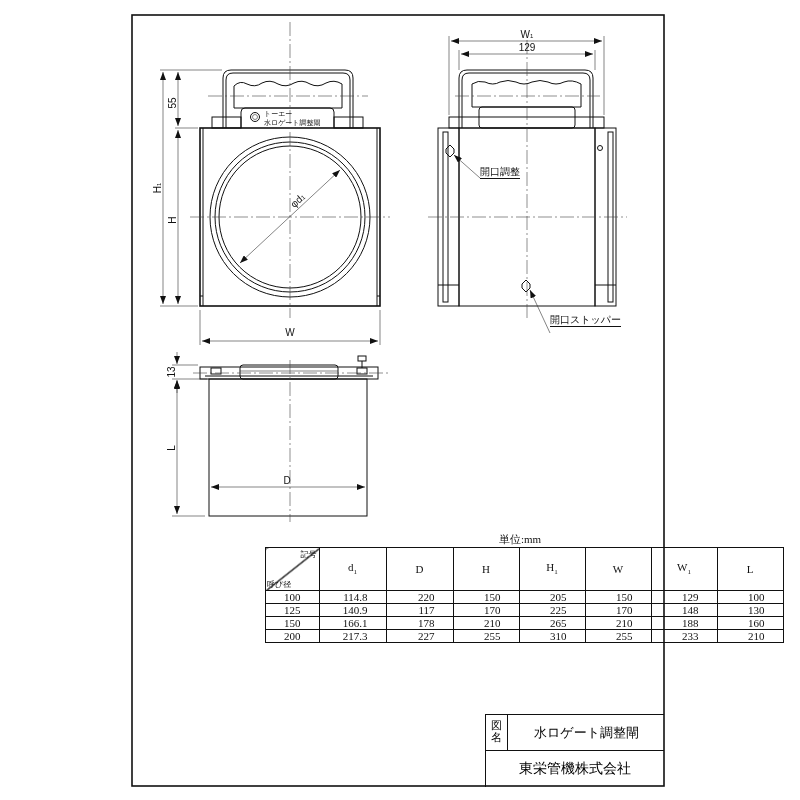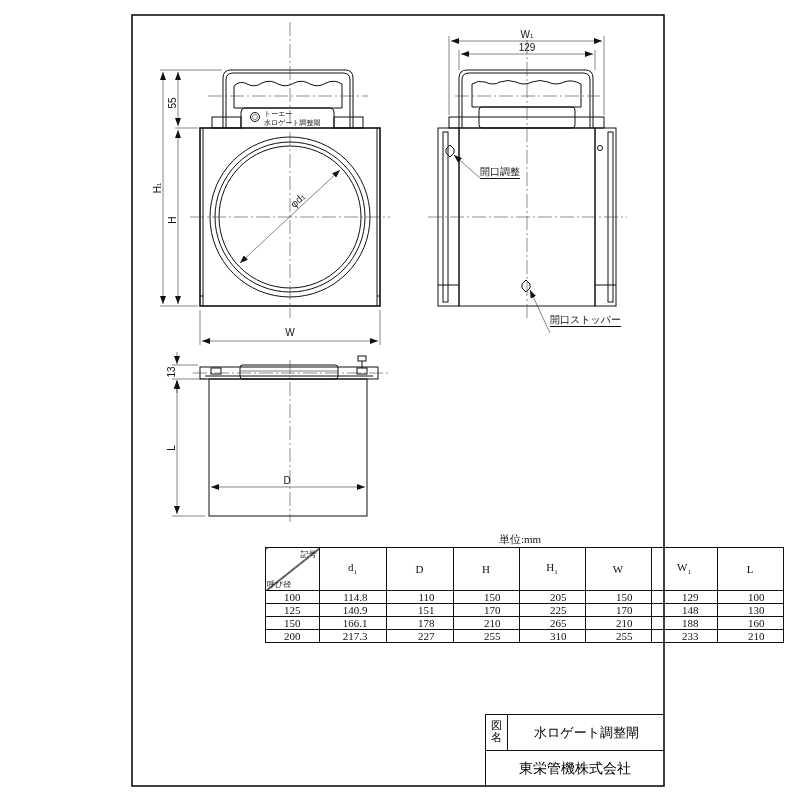--- a/index.html
+++ b/index.html
@@ -175,31 +175,31 @@
     <th style="width:30px"><span>D</span></th>
     <th style="width:29px"><span>H</span></th>
     <th style="width:29px"><span>H</span><sub style="font-size:7px">1</sub></th>
     <th style="width:29px"><span>W</span></th>
     <th style="width:29px"><span>W</span><sub style="font-size:7px">1</sub></th>
     <th style="width:29px"><span>L</span></th>
   </tr>
   <tr>
     <td>100</td>
         <td>114.8</td>
-        <td>110</td>
+        <td>220</td>
         <td>150</td>
         <td>205</td>
         <td>150</td>
         <td>129</td>
         <td>100</td>
   </tr>
   <tr>
     <td>125</td>
         <td>140.9</td>
-        <td>151</td>
+        <td>117</td>
         <td>170</td>
         <td>225</td>
         <td>170</td>
         <td>148</td>
         <td>130</td>
   </tr>
   <tr>
     <td>150</td>
         <td>166.1</td>
         <td>178</td>

